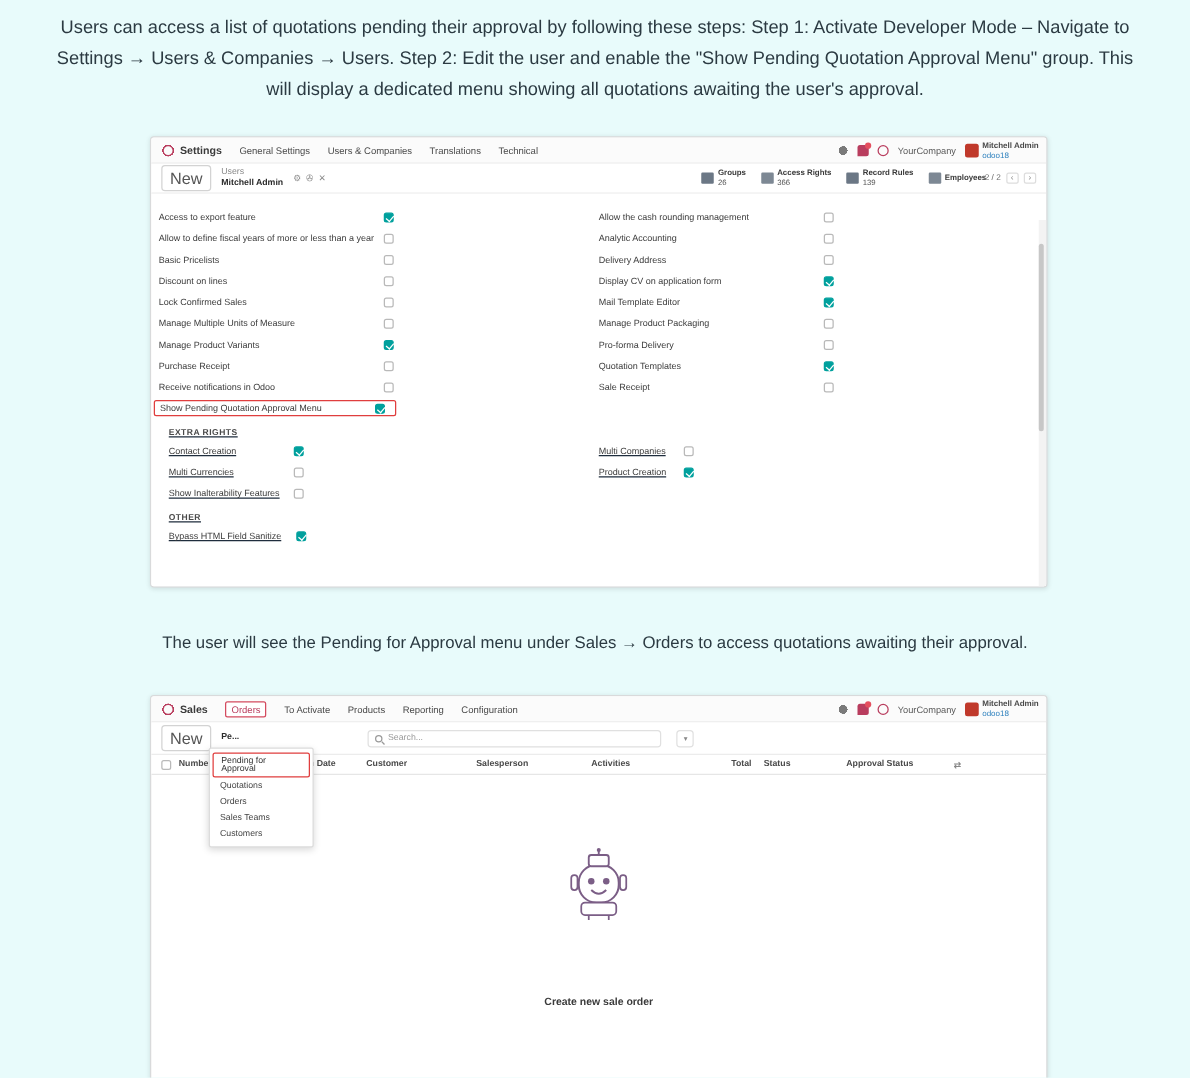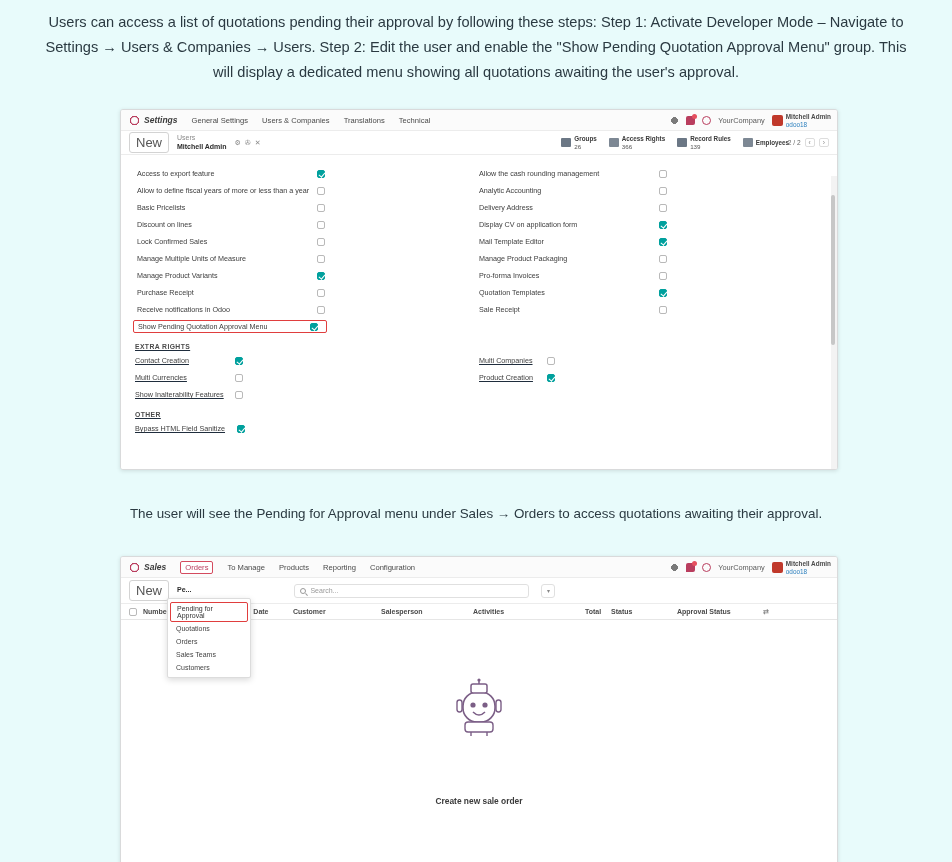--- a/index.html
+++ b/index.html
@@ -47,21 +47,21 @@
   .navbar {
     height: 21px;
     background: #fbfbfb;
     border-bottom: 1px solid #ececec;
     display: flex;
     align-items: center;
     padding: 0 8px;
     gap: 14px;
     position: relative;
   }
-  .brand { display: flex; align-items: center; gap: 4px; font-style: italic; }
+  .brand { display: flex; align-items: center; gap: 4px; }
   .brand .logo {
     width: 11px; height: 11px;
     background: #b93d5e;
     -webkit-mask: radial-gradient(circle at 50% 50%, #000 60%, transparent 61%);
     border-radius: 2px;
     position: relative;
   }
   .brand .logo::after {
     content: "";
     position: absolute; left: 2px; top: 2px;
@@ -122,21 +122,21 @@
   .pager { position:absolute; right:8px; display:flex; align-items:center; gap:4px; font-size:6.6px; color:#666; }
   .pager .arw { border:1px solid #ddd; border-radius:2px; padding:0 3px; color:#888; }
 
   
   .settings-body {
     position: relative;
     height: 316px;
     padding: 10px 0 0 0;
     background:#fff;
   }
-  .cols { display:flex; padding: 0 16px; }
+  .cols { display:flex; padding: 0 6px; }
   .col { width: 50%; }
   .row { display:flex; align-items:center; height:17px; }
   .row .lbl { font-size:7.2px; color:#3c3c3c; width:180px; }
   .cb {
     width:8px;height:8px;border:1px solid #b9b9b9;border-radius:2px;background:#fff;
     display:inline-block; position:relative;
   }
   .cb.on { background:#00a09d; border-color:#00a09d; }
   .cb.on::after {
     content:"";position:absolute;left:2px;top:0.5px;width:2.5px;height:5px;
@@ -348,21 +348,21 @@
             </div>
           <div class="row">
               <span class="lbl">Mail Template Editor</span>
               <span class="cb on"></span>
             </div>
           <div class="row">
               <span class="lbl">Manage Product Packaging</span>
               <span class="cb"></span>
             </div>
           <div class="row">
-              <span class="lbl">Pro-forma Invoices</span>
+              <span class="lbl">Pro-forma Delivery</span>
               <span class="cb"></span>
             </div>
           <div class="row">
               <span class="lbl">Quotation Templates</span>
               <span class="cb on"></span>
             </div>
           <div class="row">
               <span class="lbl">Sale Receipt</span>
               <span class="cb"></span>
             </div>
@@ -410,21 +410,21 @@
   <div class="caption2" style="position:absolute; left:76px; top:496px; width:800px;">The user will see the Pending for Approval menu under Sales → Orders to access quotations awaiting their approval.</div>
 
   <div class="shot" id="shot2">
 
     <div class="navbar">
       <div class="brand">
         <span class="logo"></span>
         <span class="name">Sales</span>
       </div>
       <span class="menu-item sel">Orders</span>
-      <span class="menu-item">To Manage</span>
+      <span class="menu-item">To Activate</span>
       <span class="menu-item">Products</span>
       <span class="menu-item">Reporting</span>
       <span class="menu-item">Configuration</span>
 
       <div class="nav-right">
         <span class="ico bug"></span>
         <span class="ico chat"></span>
         <span class="ico clock"></span>
         <span class="nav-company">YourCompany</span>
         <span class="nav-user">

